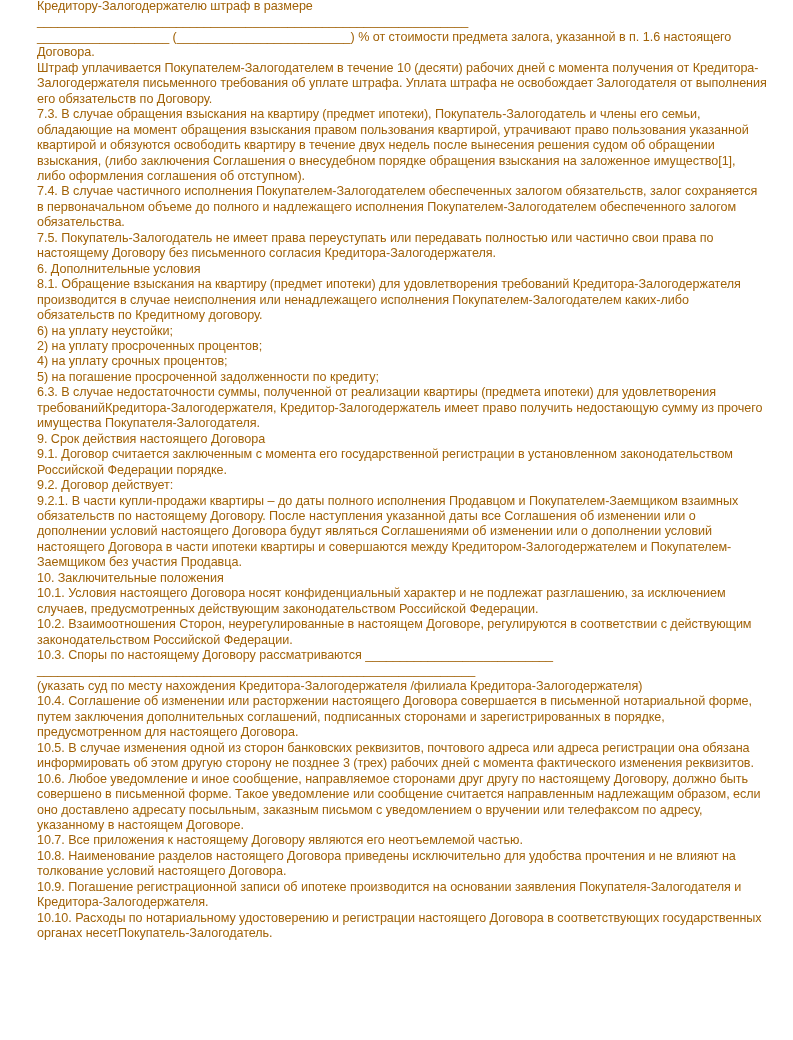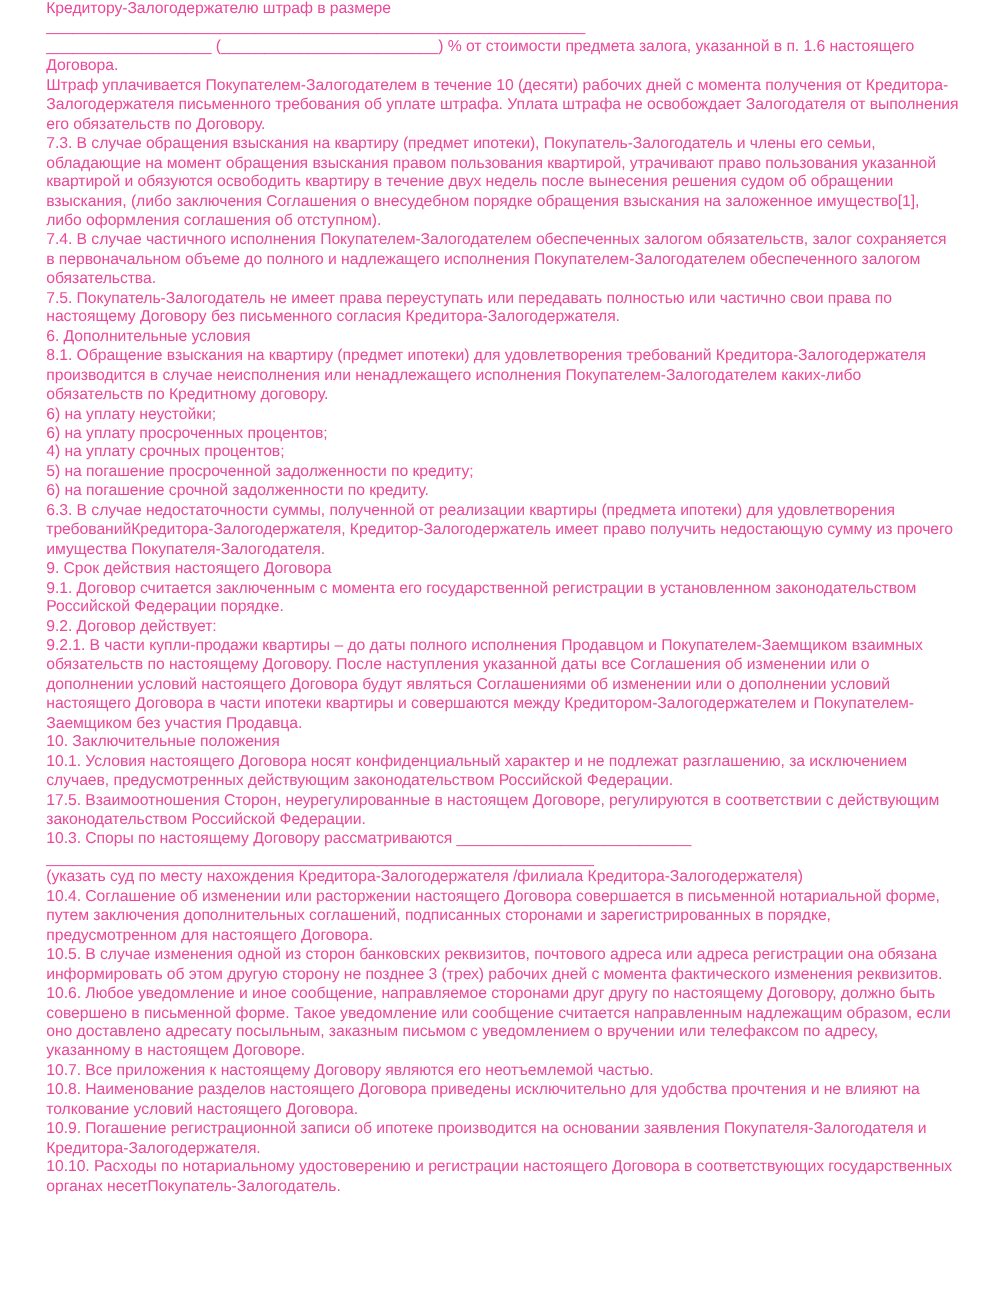--- a/index.html
+++ b/index.html
@@ -4,21 +4,21 @@
 <style>
   html, body { margin: 0; padding: 0; background: #ffffff; }
   body { width: 793px; height: 1040px; overflow: hidden; }
   .page {
     position: relative;
     padding: 0 0 0 37px;
     width: 730px;
     font-family: "Liberation Sans", sans-serif;
     font-size: 12.6px;
     line-height: 15.45px;
-    color: #ec4899;
+    color: #a16207;
     letter-spacing: -0.05px;
   }
   .page p { margin: 0; padding: 0; white-space: normal; }
   .top { margin-top: -1px !important; }
   .blank { white-space: pre; }
   .gap { height: 7px; }
 </style>
 </head>
 <body>
 
@@ -27,32 +27,31 @@
   <div class="gap"></div>
   <p class="blank" style="margin-top:-7px">______________________________________________________________</p>
   <p>___________________ (_________________________) % от стоимости предмета залога, указанной в п. 1.6 настоящего Договора.</p>
   <p>Штраф уплачивается Покупателем-Залогодателем в течение 10 (десяти) рабочих дней с момента получения от Кредитора-Залогодержателя письменного требования об уплате штрафа. Уплата штрафа не освобождает Залогодателя от выполнения его обязательств по Договору.</p>
   <p>7.3. В случае обращения взыскания на квартиру (предмет ипотеки), Покупатель-Залогодатель и члены его семьи, обладающие на момент обращения взыскания правом пользования квартирой, утрачивают право пользования указанной квартирой и обязуются освободить квартиру в течение двух недель после вынесения решения судом об обращении взыскания, (либо заключения Соглашения о внесудебном порядке обращения взыскания на заложенное имущество[1], либо оформления соглашения об отступном).</p>
   <p>7.4. В случае частичного исполнения Покупателем-Залогодателем обеспеченных залогом обязательств, залог сохраняется в первоначальном объеме до полного и надлежащего исполнения Покупателем-Залогодателем обеспеченного залогом обязательства.</p>
   <p>7.5. Покупатель-Залогодатель не имеет права переуступать или передавать полностью или частично свои права по настоящему Договору без письменного согласия Кредитора-Залогодержателя.</p>
   <p>6. Дополнительные условия</p>
   <p>8.1. Обращение взыскания на квартиру (предмет ипотеки) для удовлетворения требований Кредитора-Залогодержателя производится в случае неисполнения или ненадлежащего исполнения Покупателем-Залогодателем каких-либо обязательств по Кредитному договору.</p>
   <p>6) на уплату неустойки;</p>
-  <p>6) на уплату просроченных процентов;</p>
+  <p>2) на уплату просроченных процентов;</p>
   <p>4) на уплату срочных процентов;</p>
   <p>5) на погашение просроченной задолженности по кредиту;</p>
-  <p>6) на погашение срочной задолженности по кредиту.</p>
   <p>6.3. В случае недостаточности суммы, полученной от реализации квартиры (предмета ипотеки) для удовлетворения требованийКредитора-Залогодержателя, Кредитор-Залогодержатель имеет право получить недостающую сумму из прочего имущества Покупателя-Залогодателя.</p>
   <p>9. Срок действия настоящего Договора</p>
   <p>9.1. Договор считается заключенным с момента его государственной регистрации в установленном законодательством Российской Федерации порядке.</p>
   <p>9.2. Договор действует:</p>
   <p>9.2.1. В части купли-продажи квартиры – до даты полного исполнения Продавцом и Покупателем-Заемщиком взаимных обязательств по настоящему Договору. После наступления указанной даты все Соглашения об изменении или о дополнении условий настоящего Договора будут являться Соглашениями об изменении или о дополнении условий настоящего Договора в части ипотеки квартиры и совершаются между Кредитором-Залогодержателем и Покупателем-Заемщиком без участия Продавца.</p>
   <p>10. Заключительные положения</p>
   <p>10.1. Условия настоящего Договора носят конфиденциальный характер и не подлежат разглашению, за исключением случаев, предусмотренных действующим законодательством Российской Федерации.</p>
-  <p>17.5. Взаимоотношения Сторон, неурегулированные в настоящем Договоре, регулируются в соответствии с действующим законодательством Российской Федерации.</p>
+  <p>10.2. Взаимоотношения Сторон, неурегулированные в настоящем Договоре, регулируются в соответствии с действующим законодательством Российской Федерации.</p>
   <p>10.3. Споры по настоящему Договору рассматриваются ___________________________</p>
   <div class="gap"></div>
   <p class="blank" style="margin-top:-7px">_______________________________________________________________</p>
   <p>(указать суд по месту нахождения Кредитора-Залогодержателя /филиала Кредитора-Залогодержателя)</p>
   <p>10.4. Соглашение об изменении или расторжении настоящего Договора совершается в письменной нотариальной форме, путем заключения дополнительных соглашений, подписанных сторонами и зарегистрированных в порядке, предусмотренном для настоящего Договора.</p>
   <p>10.5. В случае изменения одной из сторон банковских реквизитов, почтового адреса или адреса регистрации она обязана информировать об этом другую сторону не позднее 3 (трех) рабочих дней с момента фактического изменения реквизитов.</p>
   <p>10.6. Любое уведомление и иное сообщение, направляемое сторонами друг другу по настоящему Договору, должно быть совершено в письменной форме. Такое уведомление или сообщение считается направленным надлежащим образом, если оно доставлено адресату посыльным, заказным письмом с уведомлением о вручении или телефаксом по адресу, указанному в настоящем Договоре.</p>
   <p>10.7. Все приложения к настоящему Договору являются его неотъемлемой частью.</p>
   <p>10.8. Наименование разделов настоящего Договора приведены исключительно для удобства прочтения и не влияют на толкование условий настоящего Договора.</p>
   <p>10.9. Погашение регистрационной записи об ипотеке производится на основании заявления Покупателя-Залогодателя и Кредитора-Залогодержателя.</p>

